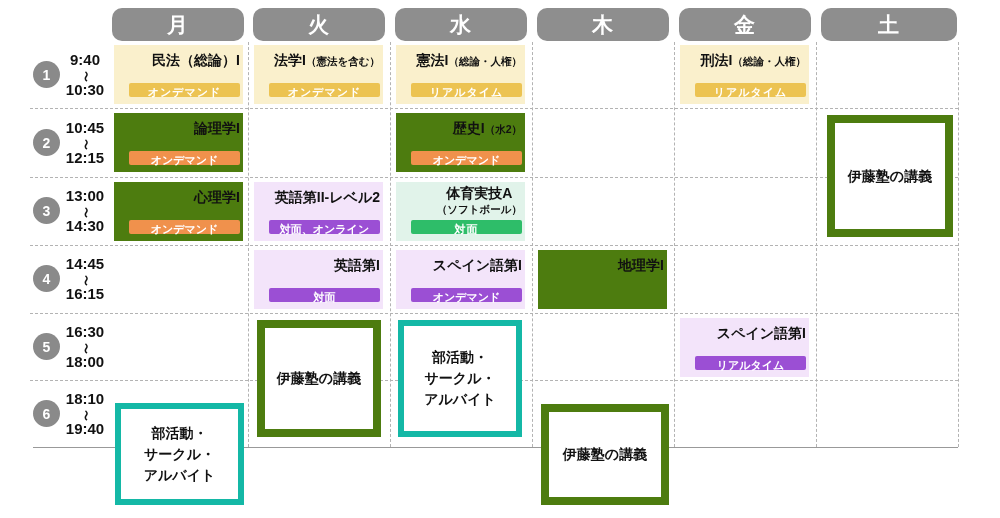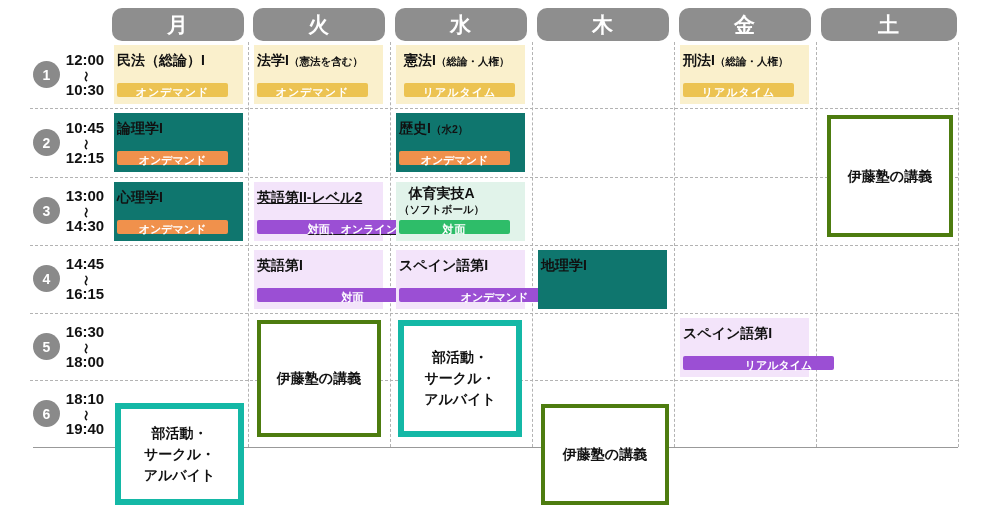--- a/index.html
+++ b/index.html
@@ -22,42 +22,42 @@
     position:absolute;left:33px;width:27px;height:27px;border-radius:50%;
     background:#8a8a8a;color:#fff;font-size:14px;display:flex;align-items:center;justify-content:center;
   }
   .ptime{
     position:absolute;left:58px;width:54px;text-align:center;font-size:15px;line-height:15px;color:#111;
   }
   .ptime .tilde{font-size:11px;line-height:9px;display:inline-block;transform:rotate(90deg);}
   
   .cell{
     position:absolute;width:129px;height:59px;z-index:2;box-sizing:border-box;
-    display:flex;flex-direction:column;align-items:flex-start;justify-content:space-between;
+    display:flex;flex-direction:column;align-items:flex-end;justify-content:space-between;
     padding:8px 3px 7px;text-align:center;
   }
   .cell.twoline{padding-top:4px;}
   .cell-title{font-size:14px;line-height:15px;color:#111;}
   .cell-note{font-size:10.5px;}
   .badge{
     width:111px;height:14px;border-radius:2px;color:#fff;font-size:11px;line-height:19px;
     text-align:center;flex:none;letter-spacing:1px;
   }
   .c-yellow{background:#faf0cc}.b-yellow{background:#ecc352}
-  .c-peach{background:#0f766e}.b-orange{background:#f0914c;letter-spacing:0;}
-  .c-purple{background:#f3e4fa}.b-purple{background:#9b4fd4;letter-spacing:0;padding-left:40px;}
+  .c-peach{background:#4d7c0f}.b-orange{background:#f0914c;letter-spacing:0;}
+  .c-purple{background:#f3e4fa}.b-purple{background:#9b4fd4;letter-spacing:0;}
   .c-mint{background:#e1f3ea}.b-green{background:#2ebd69}
   
   .obox{
     position:absolute;background:#fff;z-index:5;box-sizing:border-box;
     display:flex;align-items:center;justify-content:center;text-align:center;
     font-size:14px;line-height:21px;color:#111;
   }
   .obox-label{white-space:pre-line;}
-  .ob-yellow{border:4px solid #4d7c0f}
+  .ob-yellow{border:8px solid #4d7c0f}
   .ob-blue{border:6px solid #14b8a6}
 </style>
 </head>
 <body>
 
 <div id="stage">
 
   <div class="day-header" style="left:112px;width:132px;">月</div>
   <div class="day-header" style="left:253px;width:132px;">火</div>
   <div class="day-header" style="left:395px;width:132px;">水</div>
@@ -73,21 +73,21 @@
   <div class="vline" style="left:958px;"></div>
   <div class="hline" style="top:108px;"></div>
   <div class="hline" style="top:177px;"></div>
   <div class="hline" style="top:245px;"></div>
   <div class="hline" style="top:313px;"></div>
   <div class="hline" style="top:380px;"></div>
   <div class="bottomline"></div>
 
   <div class="pnum" style="top:61px;">1</div>
   <div class="ptime" style="top:52px;">
-    <div>12:00</div>
+    <div>9:40</div>
     <div><span class="tilde">〜</span></div>
     <div>10:30</div>
   </div>
   <div class="pnum" style="top:129px;">2</div>
   <div class="ptime" style="top:120px;">
     <div>10:45</div>
     <div><span class="tilde">〜</span></div>
     <div>12:15</div>
   </div>
   <div class="pnum" style="top:197px;">3</div>
@@ -138,21 +138,21 @@
   </div>
   <div class="cell c-peach" style="left:396px;top:113px;">
     <div class="cell-title"><span>歴史I</span><span class="cell-note">（水2）</span></div>
     <div class="badge b-orange">オンデマンド</div>
   </div>
 
   <div class="cell c-peach" style="left:114px;top:182px;">
     <div class="cell-title"><span>心理学I</span><span class="cell-note"></span></div>
     <div class="badge b-orange">オンデマンド</div>
   </div>
-  <div class="cell c-purple" style="left:254px;top:182px;text-decoration:underline;">
+  <div class="cell c-purple" style="left:254px;top:182px;">
     <div class="cell-title"><span>英語第II-レベル2</span><span class="cell-note"></span></div>
     <div class="badge b-purple">対面、オンライン</div>
   </div>
   <div class="cell c-mint twoline" style="left:396px;top:182px;">
     <div class="cell-title"><span>体育実技A</span><br><span class="cell-note">（ソフトボール）</span></div>
     <div class="badge b-green">対面</div>
   </div>
 
   <div class="cell c-purple" style="left:254px;top:250px;">
     <div class="cell-title"><span>英語第I</span><span class="cell-note"></span></div>

